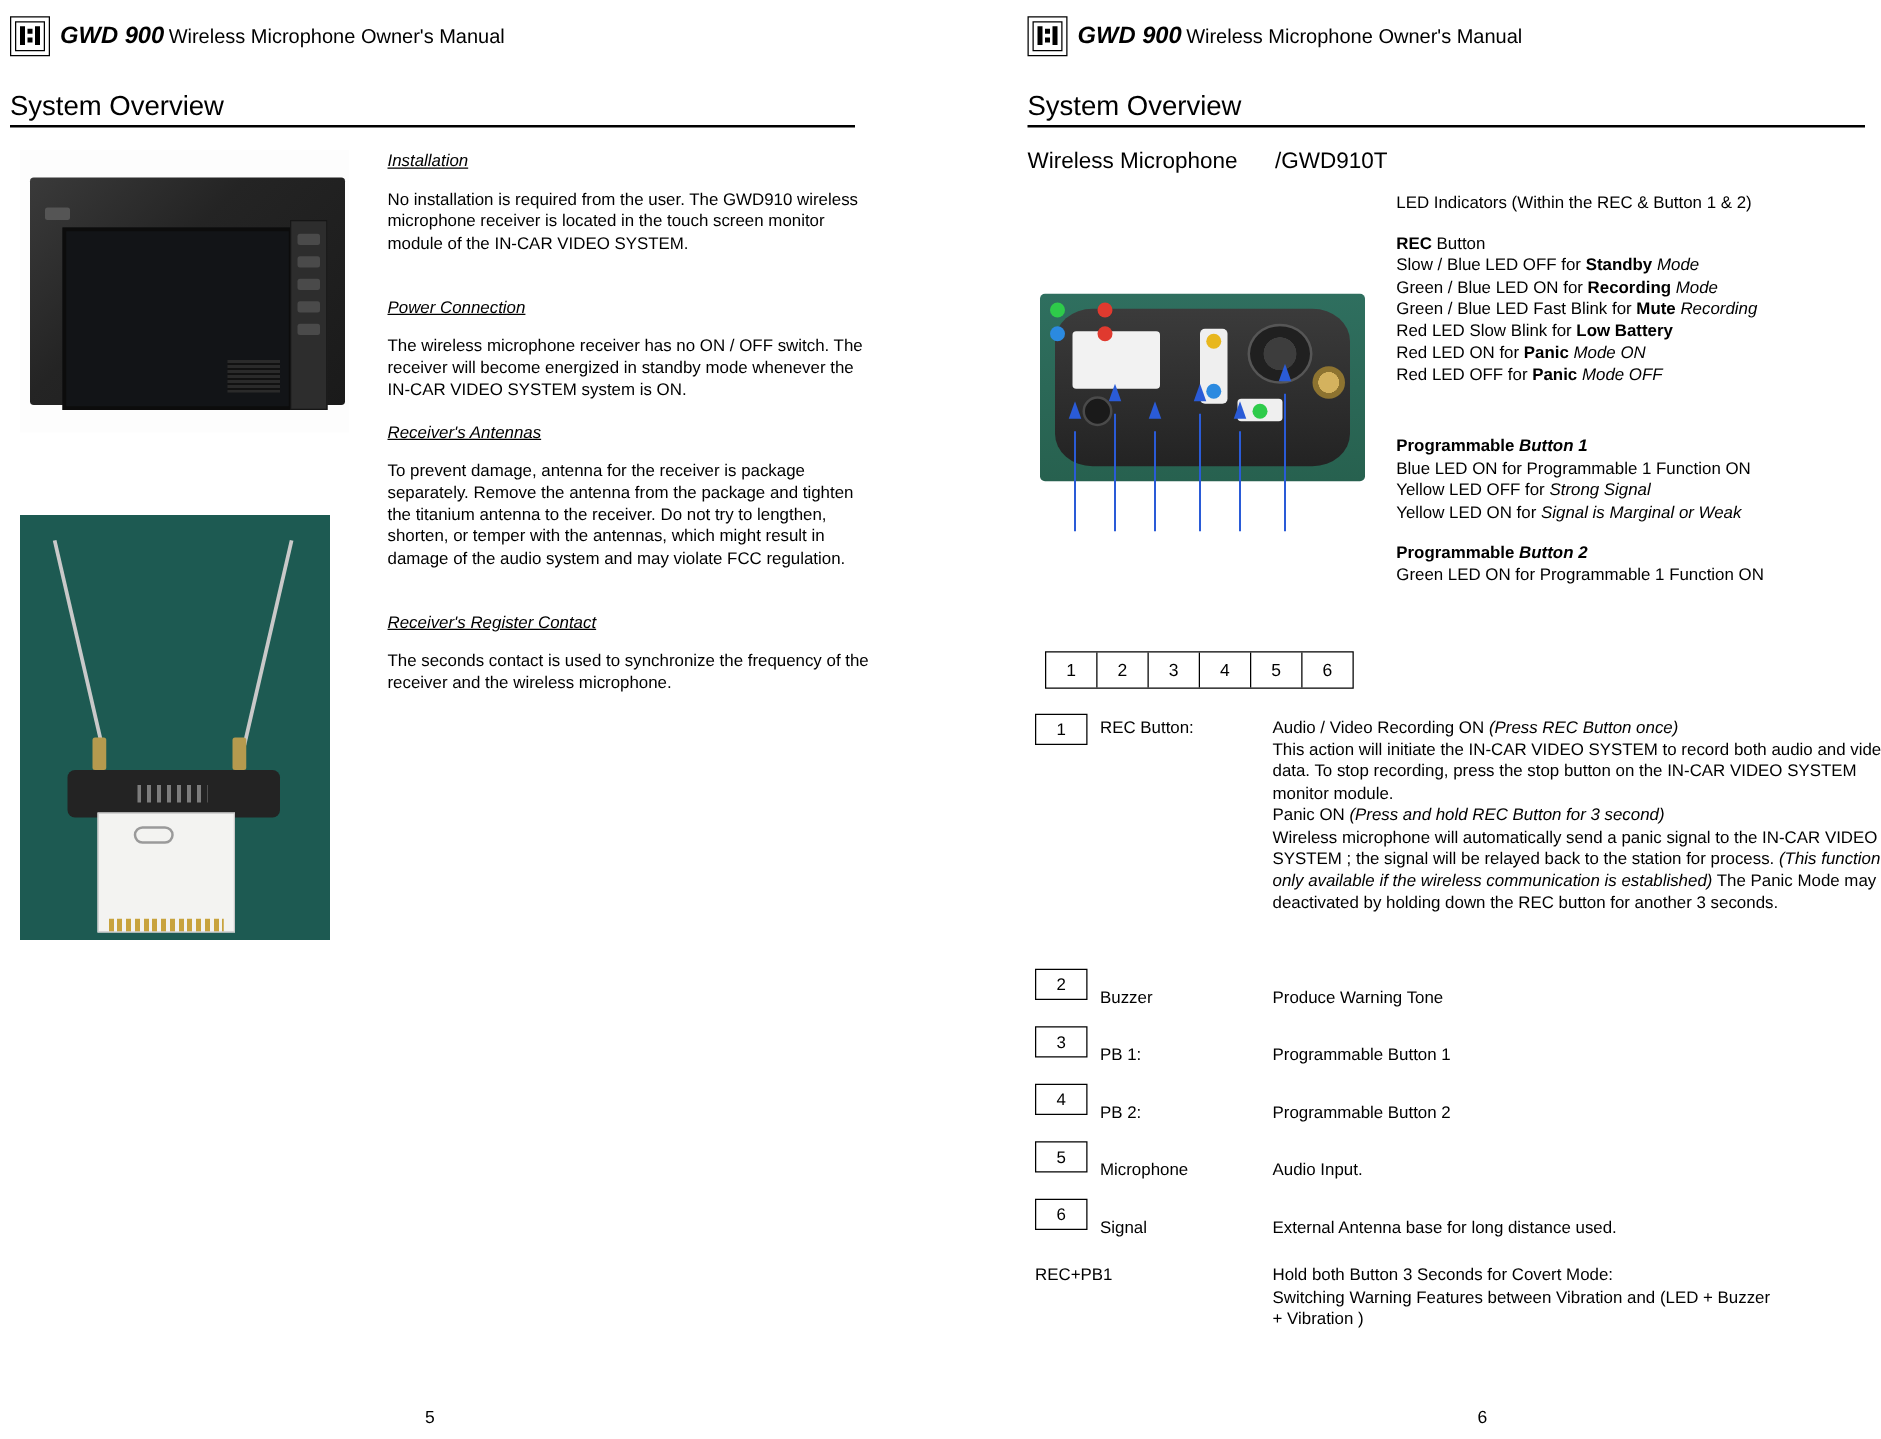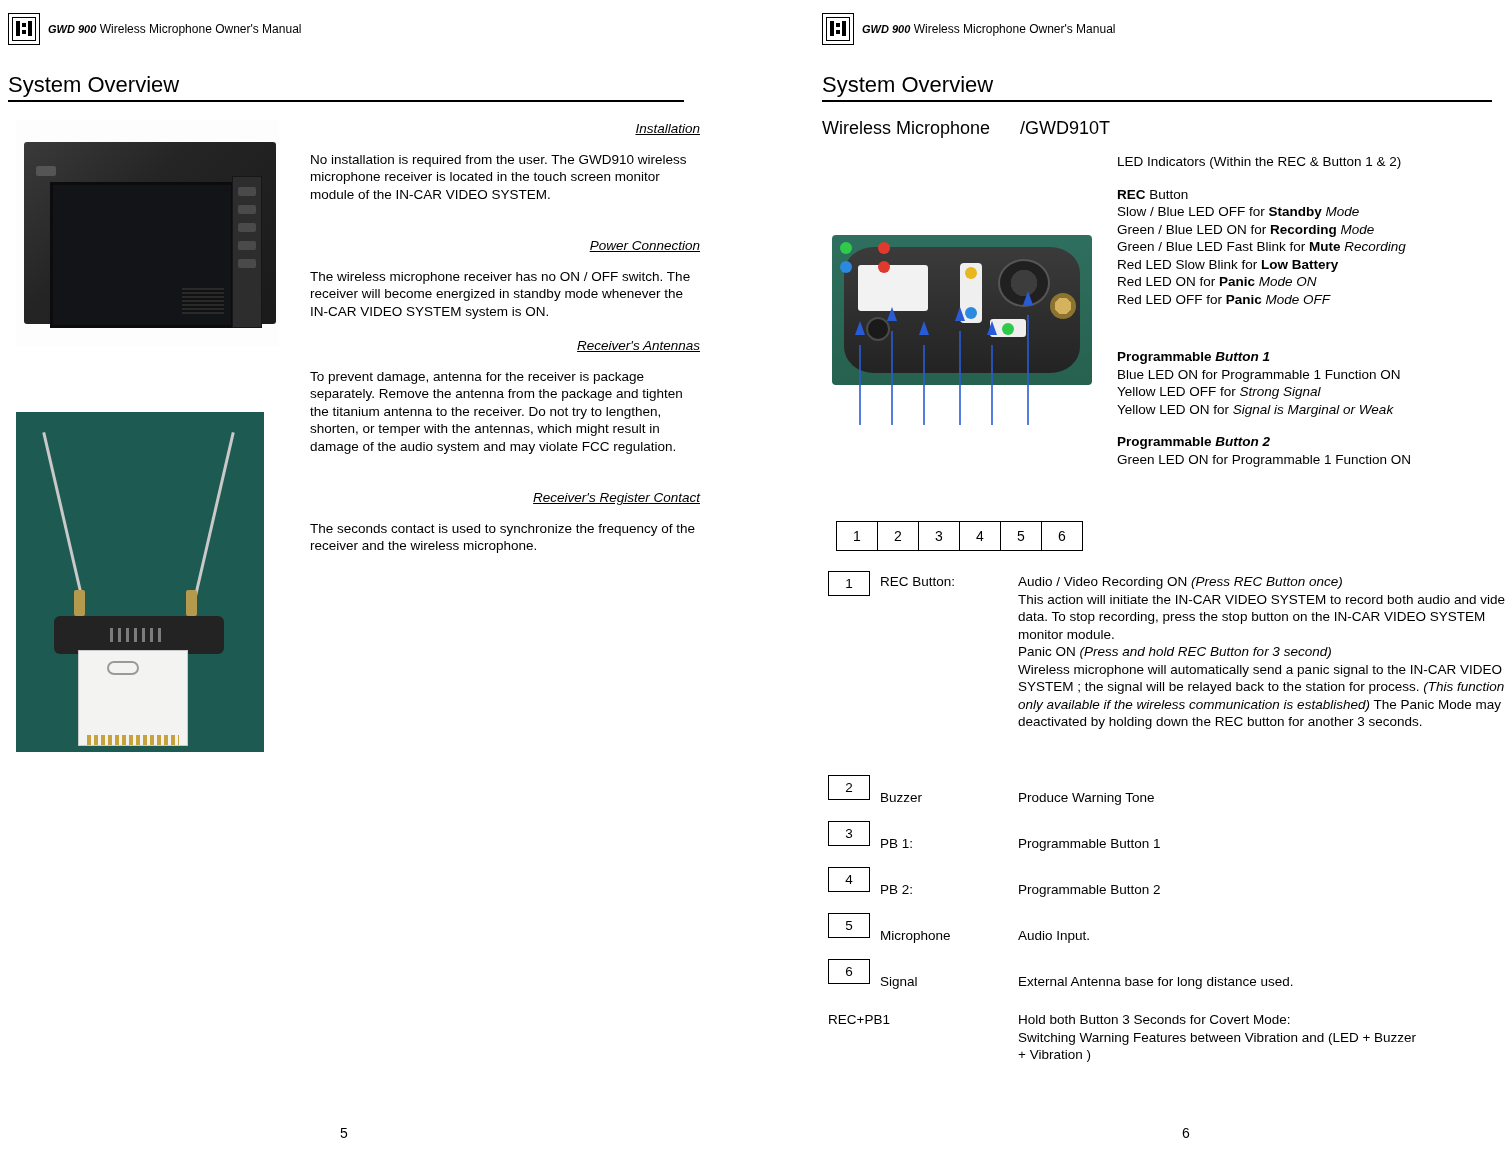--- a/index.html
+++ b/index.html
@@ -74,24 +74,24 @@
     width: 4px; height: 4px;
     background: #000;
   }
   .manual-title {
     font-size: 12.5px;
     white-space: nowrap;
   }
   .manual-title .model {
     font-style: italic;
     font-weight: bold;
-    font-size: 11px;
+    font-size: 19px;
   }
   .manual-title .rest {
-    font-size: 12px;
+    font-size: 16px;
   }
   .section-title {
     font-size: 22px;
     margin-top: 24px;
     margin-bottom: 2px;
   }
   .rule {
     border: none;
     border-top: 2px solid #000;
     margin: 0 0 0 0;
@@ -223,21 +223,20 @@
     left: 302px;
     top: 0;
     width: 390px;
     font-size: 13.5px;
     line-height: 17.5px;
   }
   .t-head {
     font-style: italic;
     text-decoration: underline;
     margin-bottom: 13px;
-    text-align: right;
   }
   .t-para {
     margin: 0 0 34px 0;
     white-space: pre-line;
   }
   
   .right-body {
     position: relative;
     margin-top: 14px;
     height: 880px;

